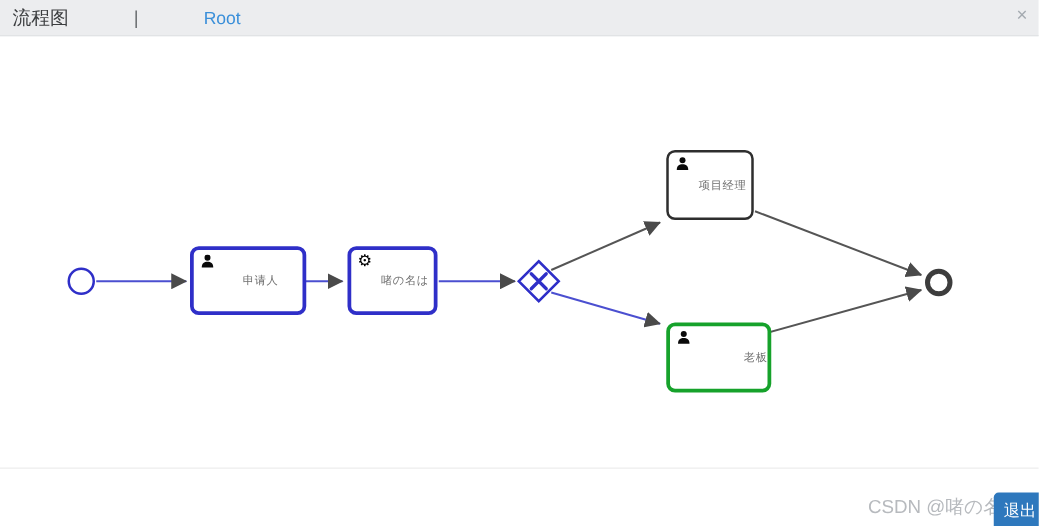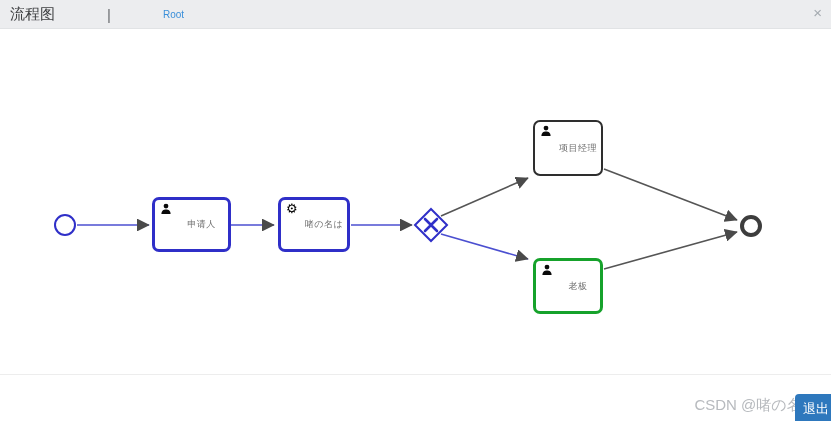--- a/index.html
+++ b/index.html
@@ -6,42 +6,42 @@
   html,body { width:831px; height:421px; overflow:hidden; background:#ffffff;
               font-family:"Liberation Sans", sans-serif; }
   .page { position:relative; width:831px; height:421px; }
 
   
   .header { position:absolute; left:0; top:0; width:831px; height:29px;
             background:#ecedef; border-bottom:1px solid #e1e3e5;
             display:flex; align-items:center; padding:0 10px;gap:45px; }
   .header .title { font-size:15px; color:#3c3e40; }
   .header .divider { font-size:15px; color:#6a6d70; margin:0 7px; }
-  .header .root { font-size:10px; color:#3a8fd9; }
+  .header .root { font-size:14px; color:#3a8fd9; }
   .close-x { position:absolute; right:9px; top:5px; font-size:15px; color:#a4aab0;
              line-height:16px; cursor:pointer; }
 
   
   .panel { position:absolute; left:0; top:30px; width:831px; height:345px;
            background:#ffffff; border-bottom:1px solid #ededed; }
   .edges { position:absolute; left:0; top:0; width:831px; height:345px; }
 
   .node { position:absolute; background:#ffffff; border-radius:7px;
           display:flex; align-items:center; justify-content:center; z-index:2;padding-left:20px; }
   .node .label { font-size:9px; color:#6f6f6f; letter-spacing:0.5px; }
   .node .corner-ic { position:absolute; top:3px; left:5px; width:13px; height:13px;
                      display:flex; align-items:flex-start; }
   .task-blue  { border:3px solid #2f2fc8; }
   .task-dark  { border:2px solid #2e2e2e; }
   .task-green { border:3px solid #16a22b; }
 
-  .task1 { left:152px; top:167px; width:79px; height:55px;font-family:Liberation Serif, serif; }
+  .task1 { left:152px; top:167px; width:93px; height:55px;font-family:Liberation Serif, serif; }
   .task2 { left:278px; top:167px; width:72px; height:55px; }
   .taskpm   { left:533px; top:90px;  width:70px; height:56px; }
-  .taskboss { left:533px; top:228px; width:70px; height:56px; }
+  .taskboss { left:533px; top:228px; width:84px; height:56px;justify-content:flex-end; }
 
   .start-circle { position:absolute; left:54px; top:184px; width:22px; height:22px;
                   border:2px solid #2f2fc8; border-radius:50%; background:#fff; z-index:2; }
   .end-circle   { position:absolute; left:740px; top:185px; width:22px; height:22px;
                   border:4px solid #3d3d3d; border-radius:50%; background:#fff; z-index:2; }
 
   .gear-glyph { font-size:13px; line-height:12px; color:#000; }
 
   
   .watermark { position:absolute; right:14px; bottom:6px; font-size:15px;

